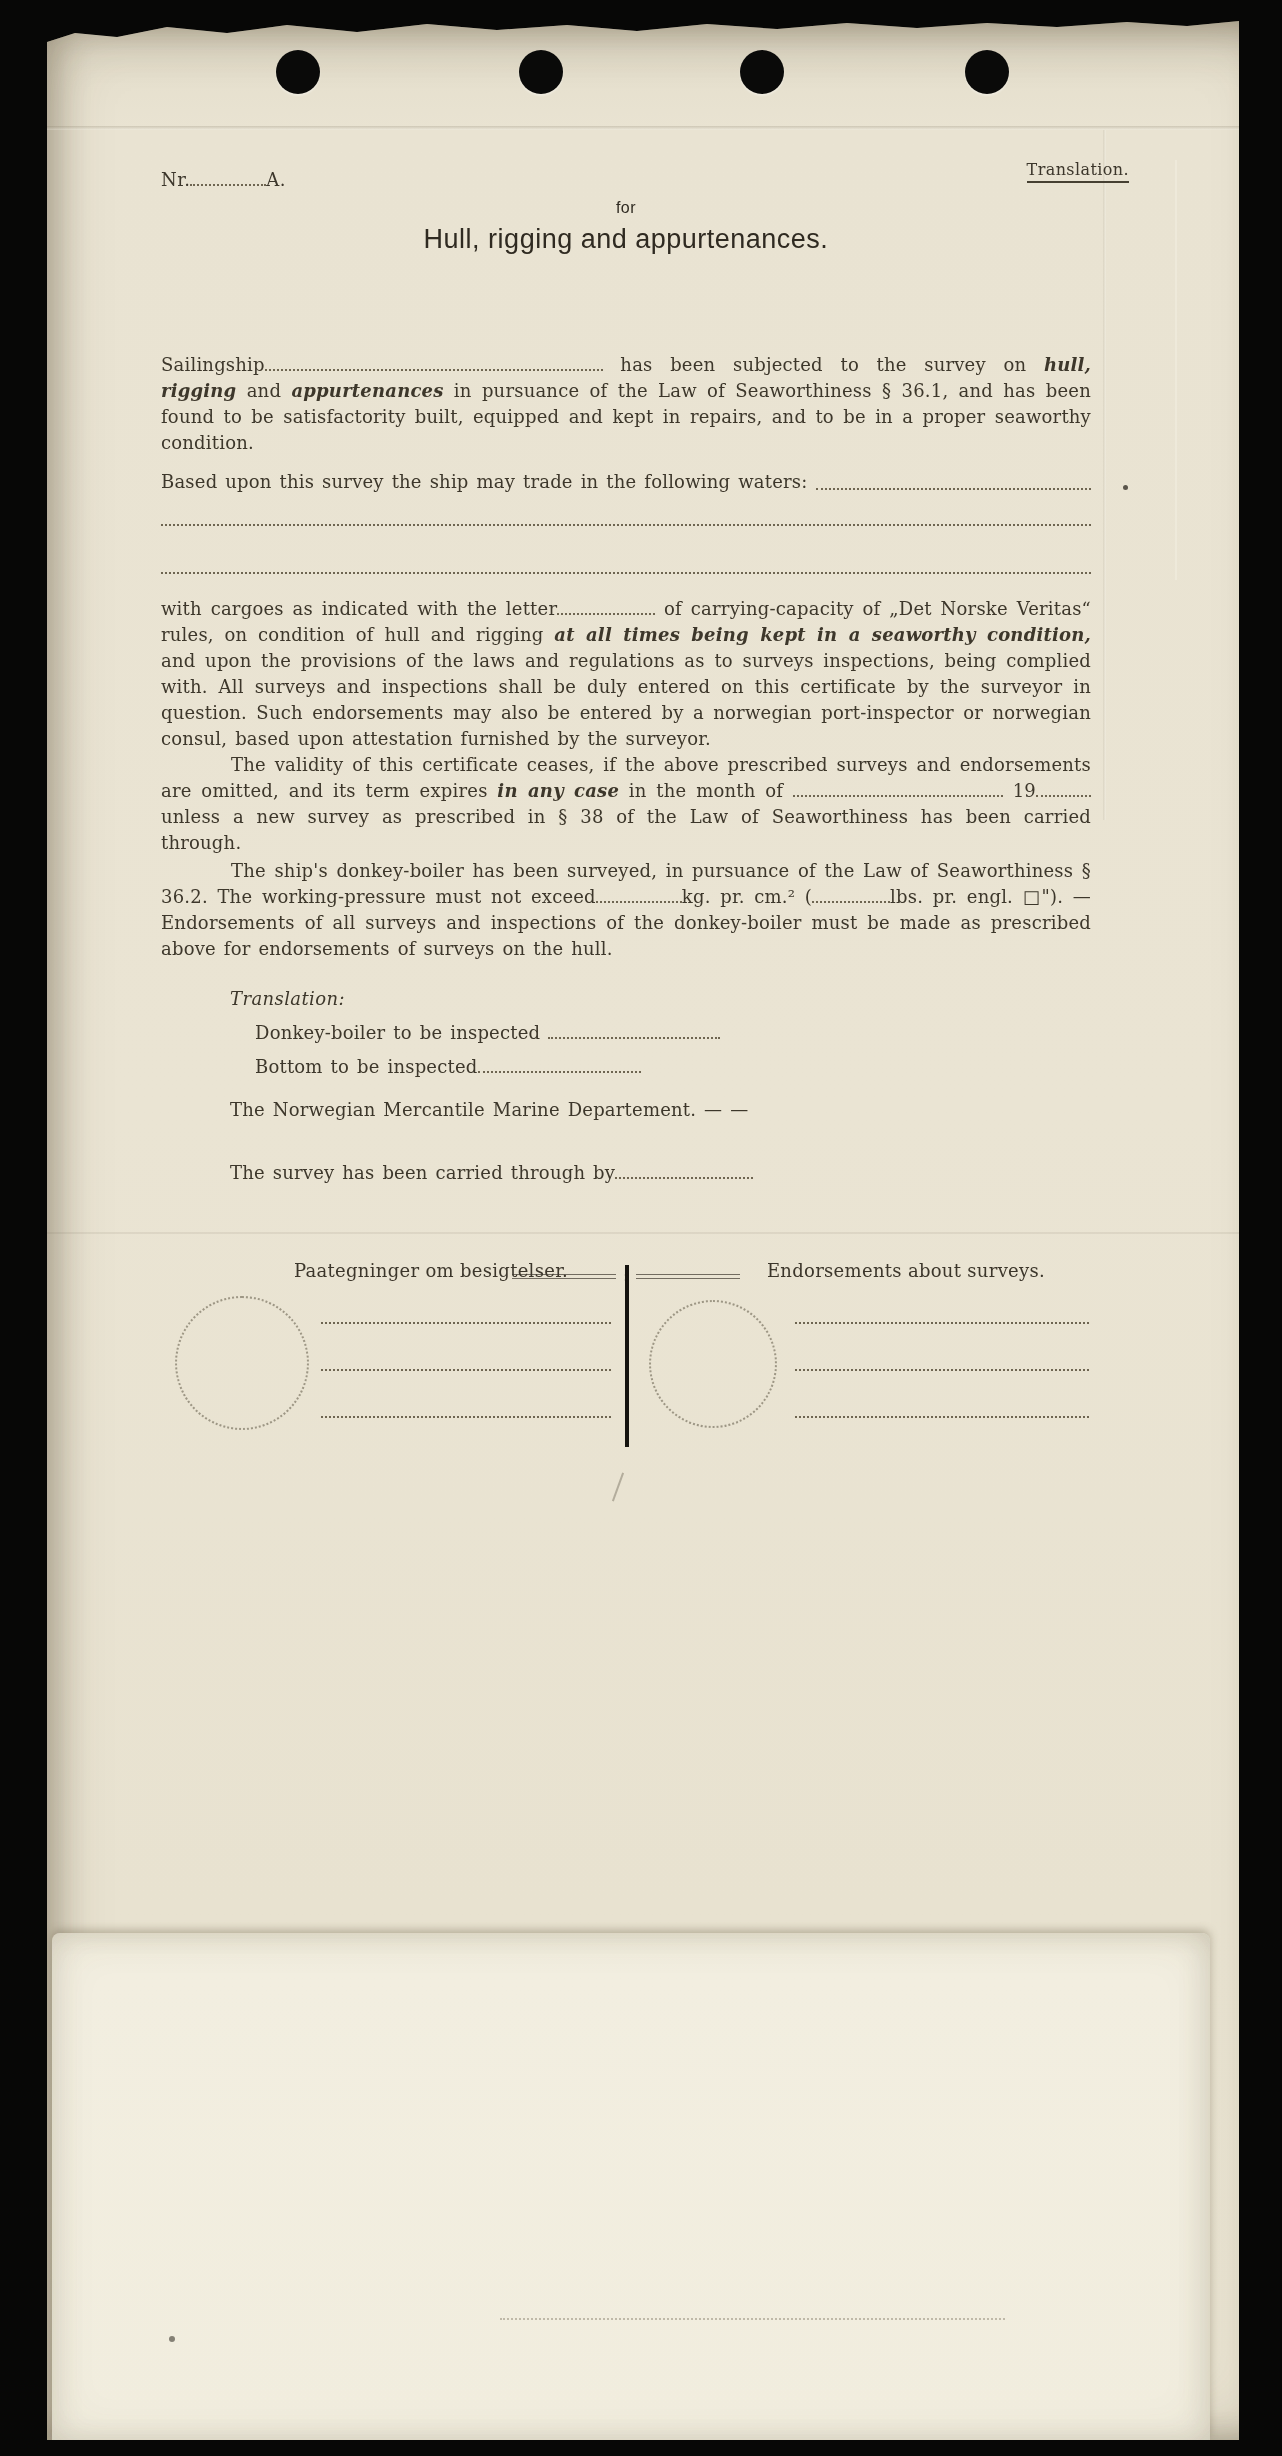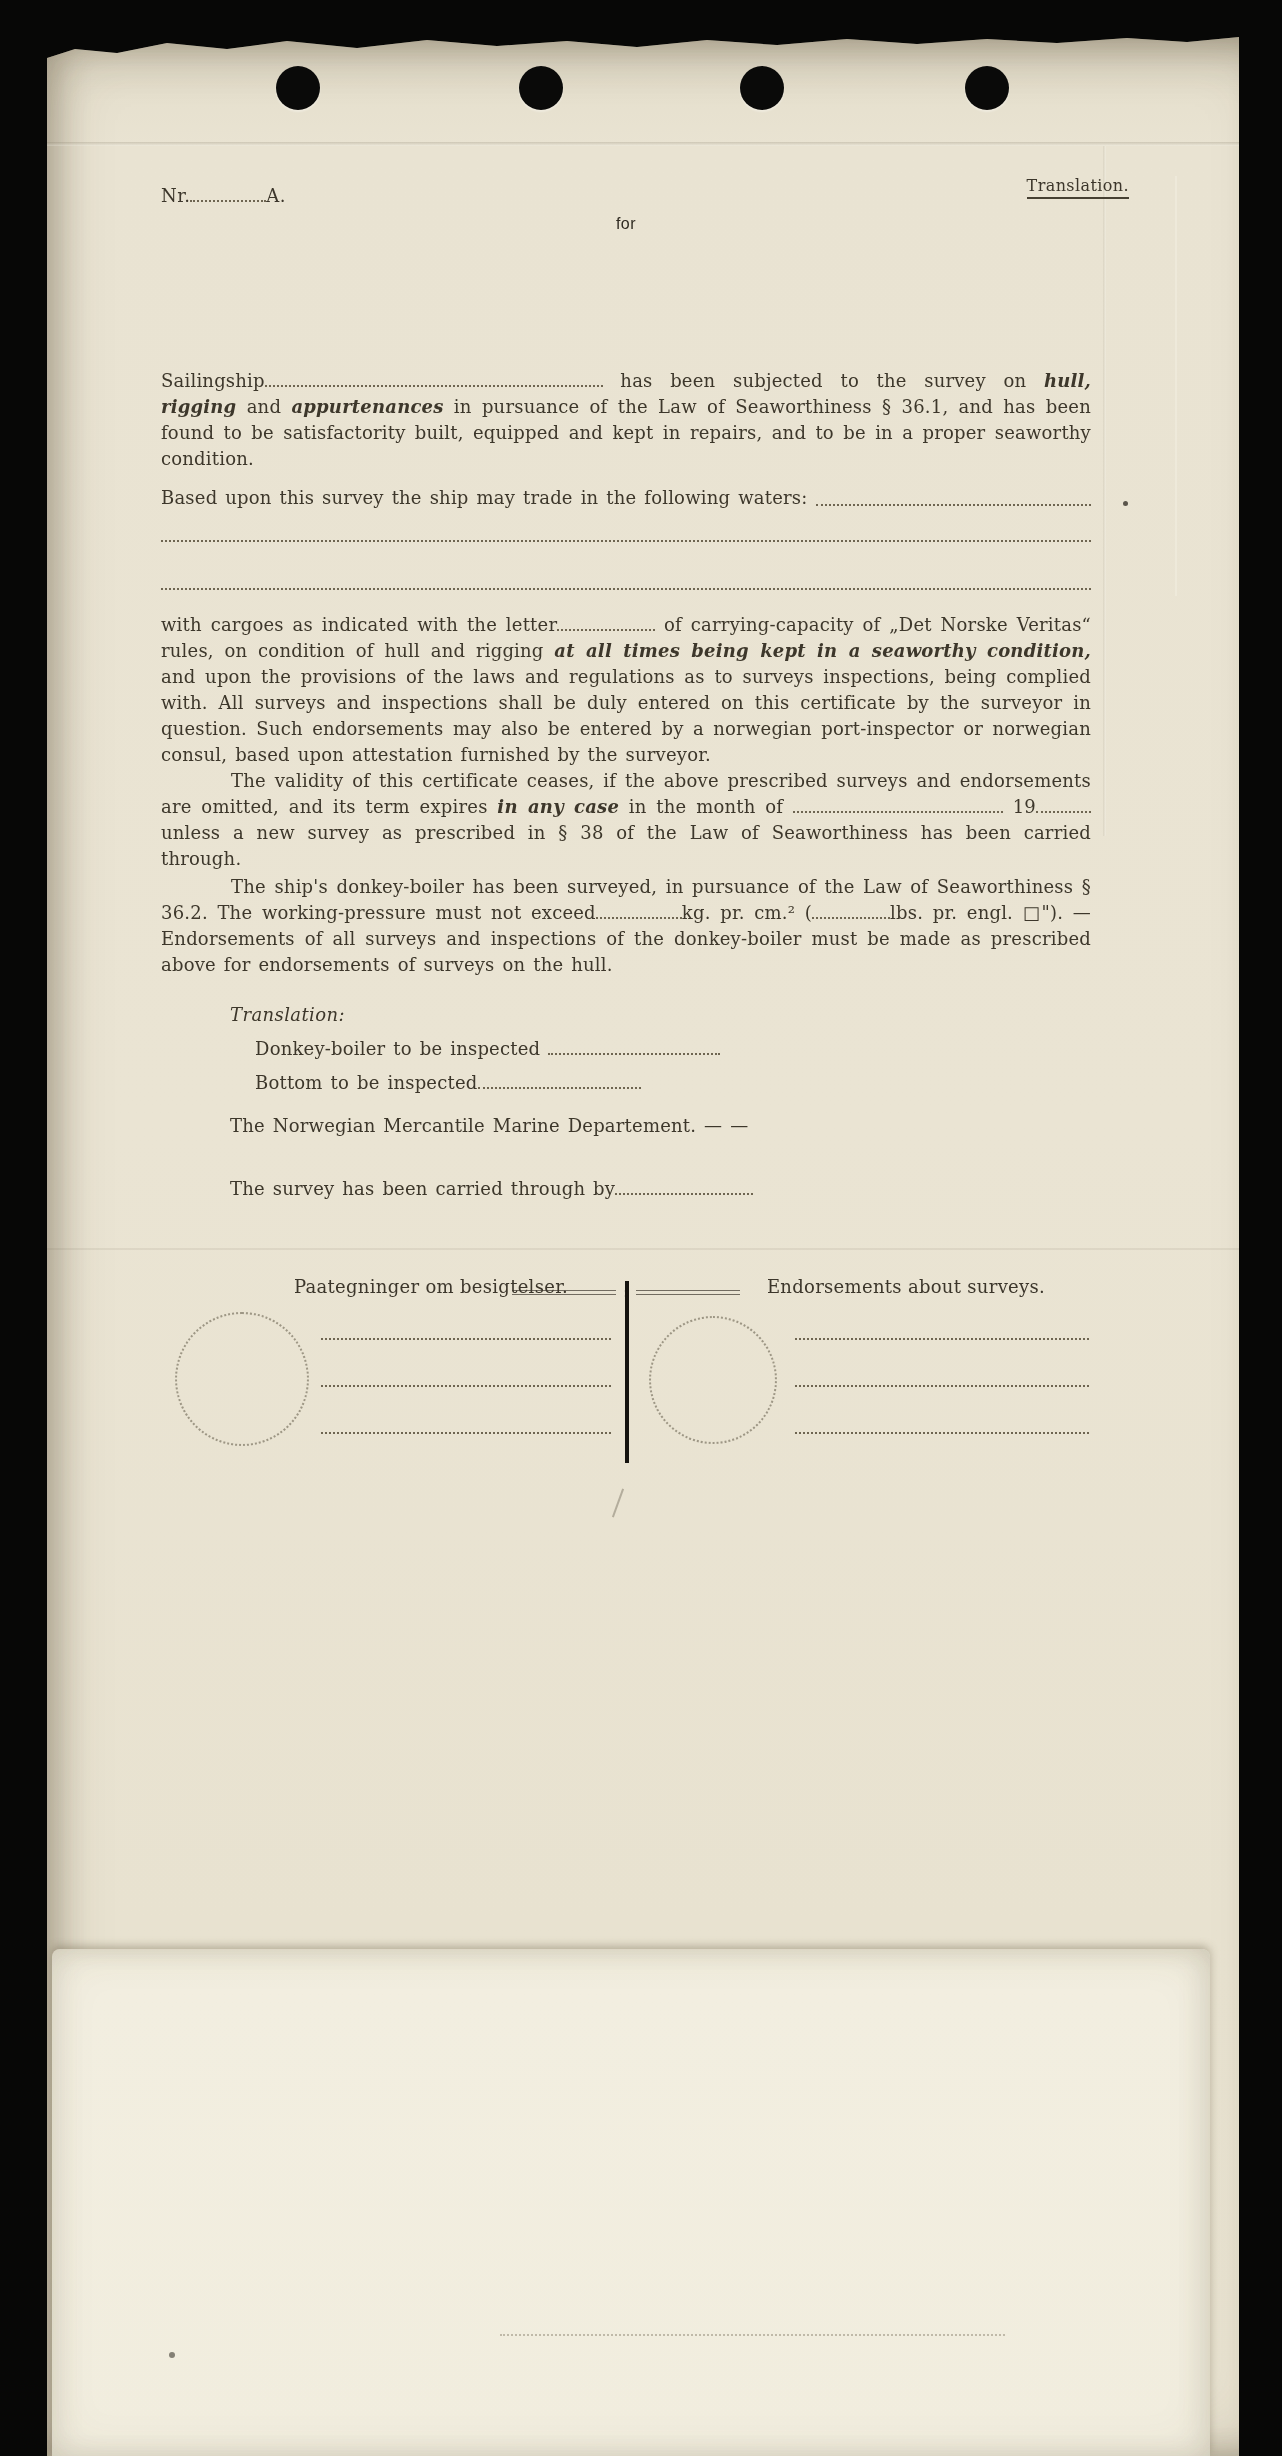--- a/index.html
+++ b/index.html
@@ -1,20 +1,20 @@
 <!DOCTYPE html>
 <html><head>
 <meta charset="utf-8">
 <style>
   * { margin:0; padding:0; box-sizing:border-box; }
   html,body { width:1282px; height:2456px; background:#070706; overflow:hidden; }
   body { position:relative; font-family:"DejaVu Serif","Liberation Serif",serif; }
 
   .paper {
-    position:absolute; left:47px; top:36px; width:1232px; height:2420px;
+    position:absolute; left:47px; top:20px; width:1232px; height:2420px;
     background:linear-gradient(180deg,#e3ddca 0px,#e9e3d2 110px,#eae4d3 45%,#e8e2d0 78%,#e7e1cf 100%);
     clip-path: polygon(0px 22px, 28px 13px, 70px 17px, 120px 7px, 180px 13px, 240px 5px, 310px 12px, 380px 4px, 450px 10px, 520px 5px, 590px 11px, 660px 4px, 730px 9px, 800px 3px, 870px 8px, 940px 3px, 1010px 7px, 1080px 2px, 1140px 6px, 1192px 1px, 1192px 2420px, 0px 2420px);
     box-shadow: inset 0 0 70px rgba(70,58,34,.18), inset -16px 0 34px rgba(70,58,34,.22), inset 16px 0 30px rgba(70,58,34,.16), inset 0 26px 40px rgba(70,58,34,.14);
     color:#3c362b;
   }
 
   .hole { position:absolute; top:30px; width:44px; height:44px; border-radius:50%; background:#0a0a09; box-shadow:0 2px 2px rgba(255,255,252,.35); }
 
   .crease { position:absolute; pointer-events:none; }
   .crease-h1 { left:0; top:106px; width:100%; height:4px;
@@ -101,20 +101,21 @@
   <div class="crease crease-v1"></div>
   <div class="crease crease-v2"></div>
   <div class="crease crease-h2"></div>
 
   <div class="nr-line"><span>Nr.</span><span class="blank" style="width:76px"></span><span>A.</span></div>
 
   <div class="translation">Translation.</div>
 
   <div class="title-block">
     <div class="title-for">for</div>
+    <div class="title-sub">Hull, rigging and appurtenances.</div>
   </div>
 
   <div class="body-block">
 
     <p class="para"><span>Sailingship</span><span class="blank" style="width:338px"></span><span> has been subjected to the survey on </span><span class="it">hull, rigging</span><span> and </span><span class="it">appurtenances</span><span> in pursuance of the Law of Seaworthiness § 36.1, and has been found to be satisfactority built, equipped and kept in repairs, and to be in a proper seaworthy condition.</span></p>
 
     <p class="para p2">
         <span>Based upon this survey the ship may trade in the following waters:</span>
         <span class="fill-blank"></span>
       </p>

